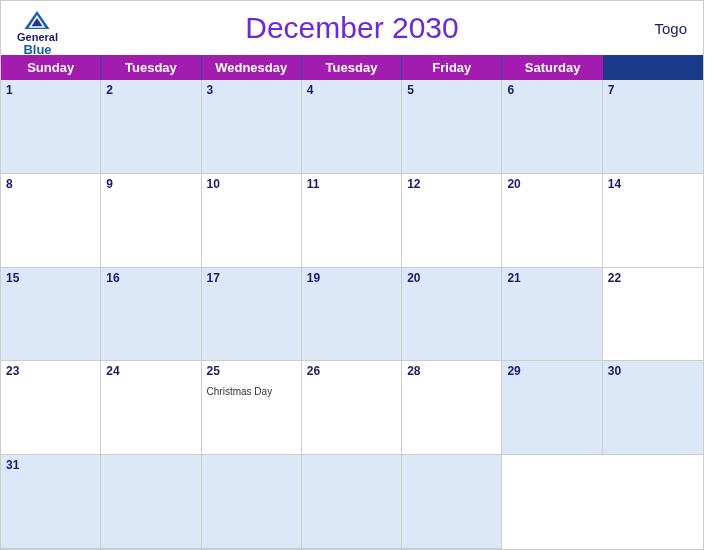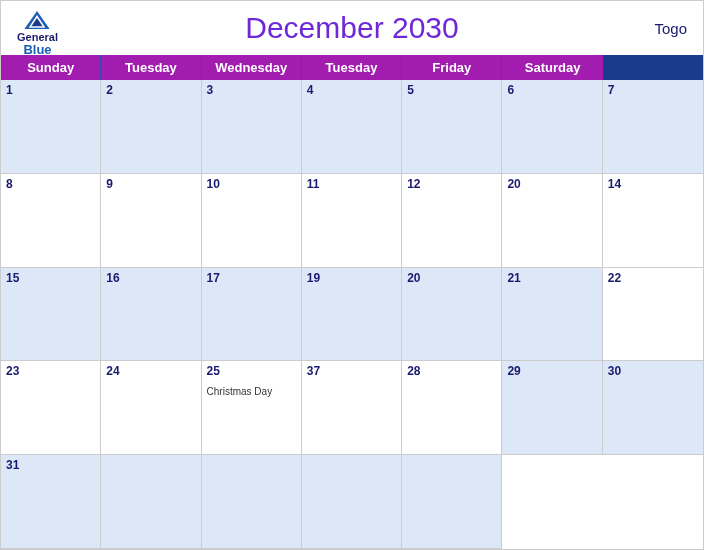--- a/index.html
+++ b/index.html
@@ -215,21 +215,21 @@
         <span class="date-num">23</span>
       </div>
       <div class="cal-cell white-bg">
         <span class="date-num">24</span>
       </div>
       <div class="cal-cell white-bg">
         <span class="date-num">25</span>
         <span class="event-text">Christmas Day</span>
       </div>
       <div class="cal-cell white-bg">
-        <span class="date-num">37</span>
+        <span class="date-num">26</span>
       </div>
       <div class="cal-cell white-bg">
         <span class="date-num">28</span>
       </div>
       <div class="cal-cell blue-bg">
         <span class="date-num">29</span>
       </div>
       <div class="cal-cell blue-bg">
         <span class="date-num">30</span>
       </div>

